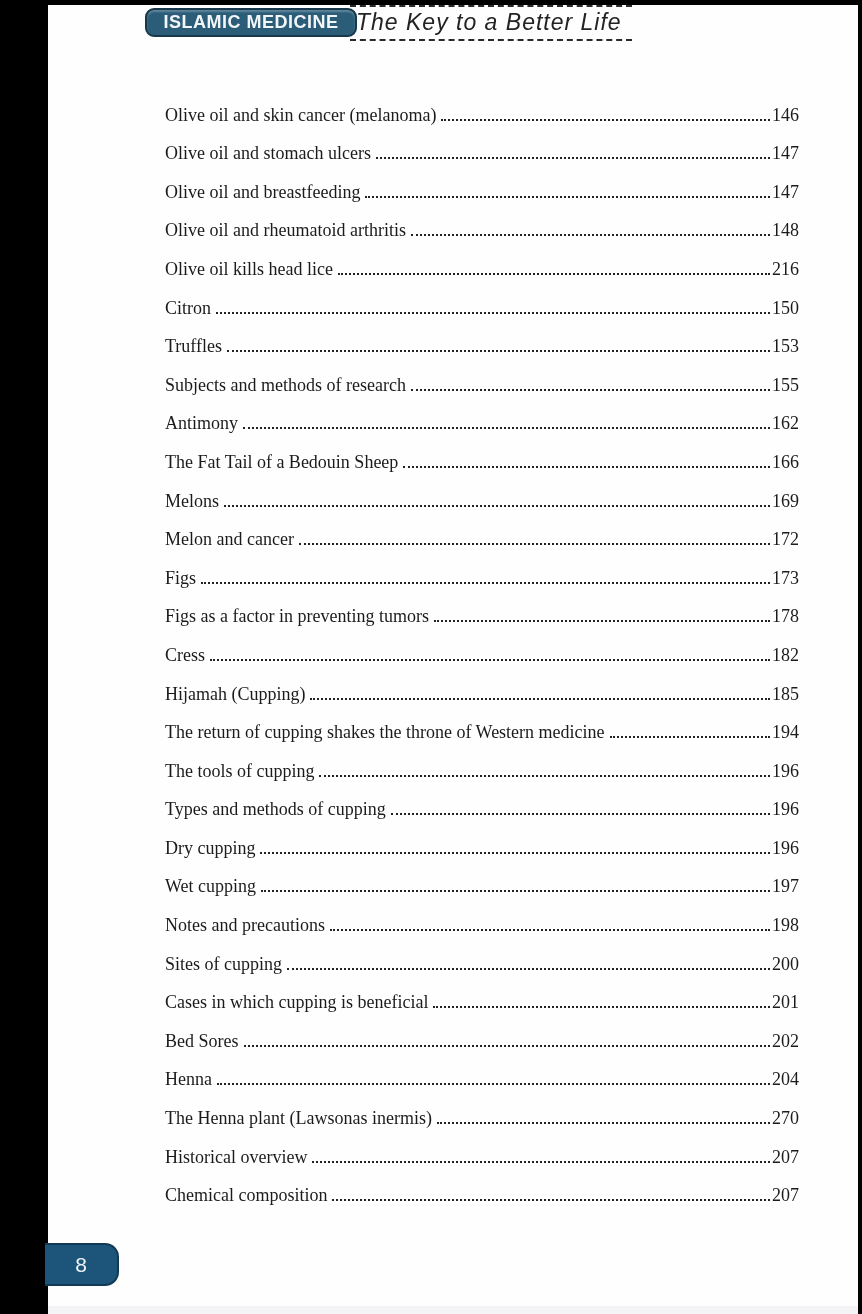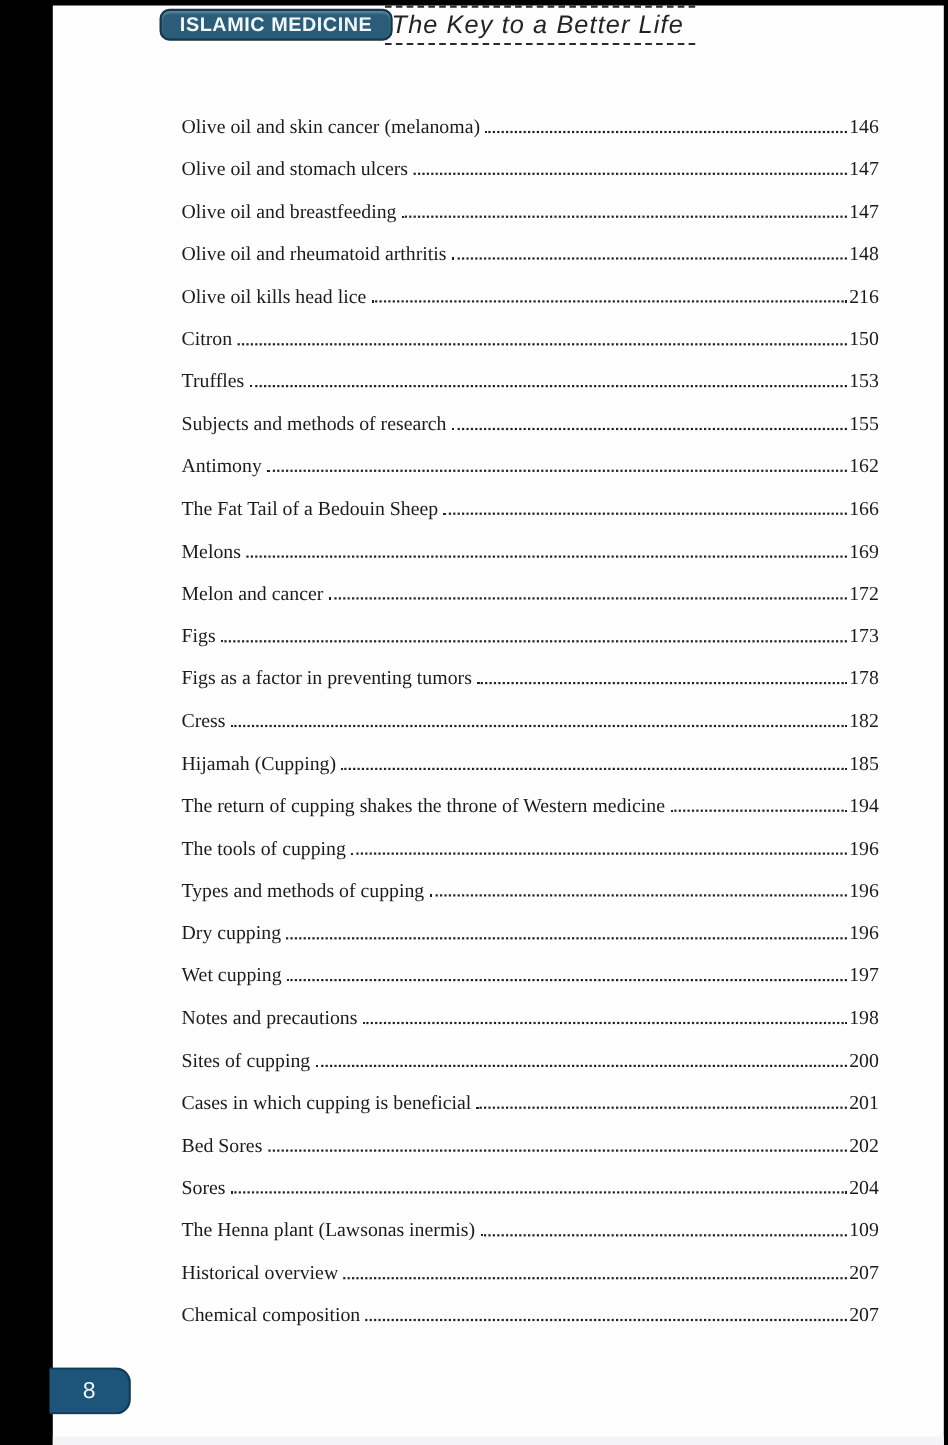--- a/index.html
+++ b/index.html
@@ -244,29 +244,29 @@
       <span class="toc-page">201</span>
     </div>
 
     <div class="toc-row">
       <span class="toc-title">Bed Sores</span>
       <span class="toc-leader"></span>
       <span class="toc-page">202</span>
     </div>
 
     <div class="toc-row">
-      <span class="toc-title">Sores</span>
+      <span class="toc-title">Henna</span>
       <span class="toc-leader"></span>
       <span class="toc-page">204</span>
     </div>
 
     <div class="toc-row">
       <span class="toc-title">The Henna plant (Lawsonas inermis)</span>
       <span class="toc-leader"></span>
-      <span class="toc-page">109</span>
+      <span class="toc-page">270</span>
     </div>
 
     <div class="toc-row">
       <span class="toc-title">Historical overview</span>
       <span class="toc-leader"></span>
       <span class="toc-page">207</span>
     </div>
 
     <div class="toc-row">
       <span class="toc-title">Chemical composition</span>

